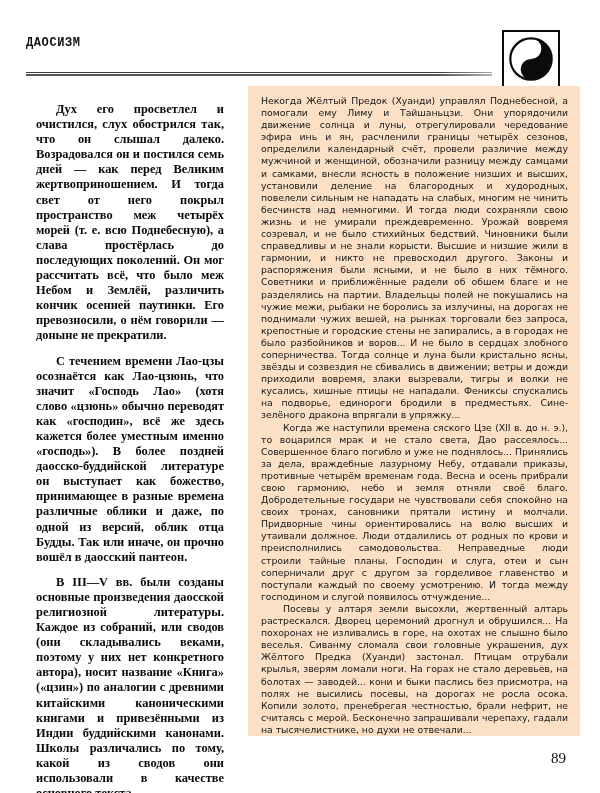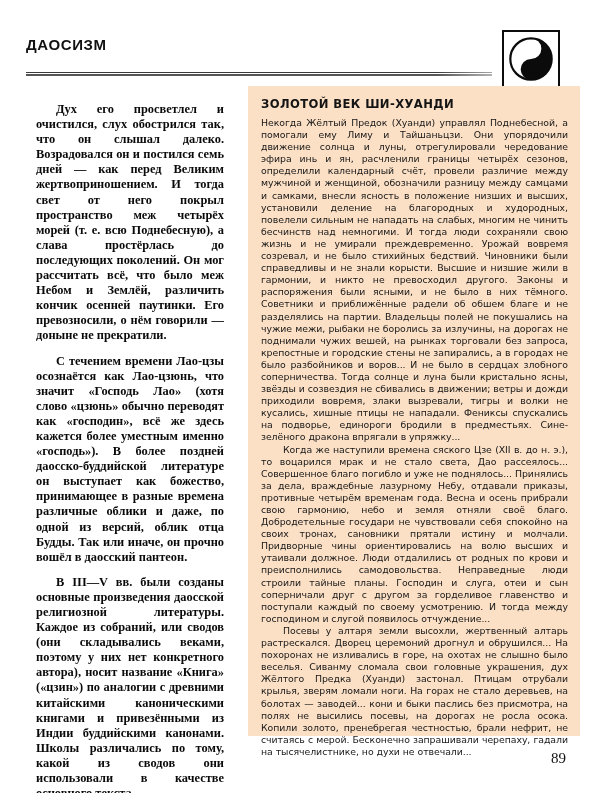--- a/index.html
+++ b/index.html
@@ -13,22 +13,22 @@
     position: relative;
     font-family: "Liberation Serif", "DejaVu Serif", serif;
     overflow: hidden;
   }
 
   
   #running-head {
     position: absolute;
     left: 26px;
     top: 36px;
-    font-family: Liberation Sans, sans-serif;
-    font-size: 15px;
+    font-family: Liberation Mono, monospace;
+    font-size: 12px;
     font-weight: 700;
     letter-spacing: 0.6px;
     color: #111111;
   }
   #head-rule {
     position: absolute;
     left: 26px;
     top: 72px;
     width: 466px;
     height: 4px;
@@ -151,20 +151,19 @@
 
 <div id="left-col">
   <p>Дух его просветлел и очистился, слух обострился так, что он слышал далеко. Возрадовался он и постился семь дней — как перед Великим жертвоприношением. И тогда свет от него покрыл пространство меж четырёх морей (т. е. всю Поднебесную), а слава простёрлась до последующих поколений. Он мог рассчитать всё, что было меж Небом и Землёй, различить кончик осенней паутинки. Его превозносили, о нём говорили — доныне не прекратили.</p>
   <p>С течением времени Лао-цзы осознаётся как Лао-цзюнь, что значит «Господь Лао» (хотя слово «цзюнь» обычно переводят как «господин», всё же здесь кажется более уместным именно «господь»). В более поздней даосско-буддийской литературе он выступает как божество, принимающее в разные времена различные облики и даже, по одной из версий, облик отца Будды. Так или иначе, он прочно вошёл в даосский пантеон.</p>
   <p>В III—V вв. были созданы основные произведения даосской религиозной литературы. Каждое из собраний, или сводов (они складывались веками, поэтому у них нет конкретного автора), носит название «Книга» («цзин») по аналогии с древними китайскими каноническими книгами и привезёнными из Индии буддийскими канонами. Школы различались по тому, какой из сводов они использовали в качестве основного текста.</p>
   <p>Первые религиозные общины поклонялись Лао-цзы и использовали в качестве молитв заклинания против болезней, напастей, нечистого духа и заповеди, предостерегающие от дурных поступков, в частности от нанесения вреда природе. Часто молитвы имели форму песнопений, их тексты передавались только от посвящённого к посвящённому, а записаны были</p>
 </div>
 
 <aside id="sidebar">
 
-  <h2 class="side-title">ЗОЛОТОЙ  ВЕК  ШИ-ХУАНДИ</h2>
   <p class="side-body">Некогда Жёлтый Предок (Хуанди) управлял Поднебесной, а помогали ему Лиму и Тайшаньцзи. Они упорядочили движение солнца и луны, отрегулировали чередование эфира инь и ян, расчленили границы четырёх сезонов, определили календарный счёт, провели различие между мужчиной и женщиной, обозначили разницу между самцами и самками, внесли ясность в положение низших и высших, установили деление на благородных и худородных, повелели сильным не нападать на слабых, многим не чинить бесчинств над немногими. И тогда люди сохраняли свою жизнь и не умирали преждевременно. Урожай вовремя созревал, и не было стихийных бедствий. Чиновники были справедливы и не знали корысти. Высшие и низшие жили в гармонии, и никто не превосходил другого. Законы и распоряжения были ясными, и не было в них тёмного. Советники и приближённые радели об обшем благе и не разделялись на партии. Владельцы полей не покушались на чужие межи, рыбаки не боролись за излучины, на дорогах не поднимали чужих вешей, на рынках торговали без запроса, крепостные и городские стены не запирались, а в городах не было разбойников и воров... И не было в сердцах злобного соперничества. Тогда солнце и луна были кристально ясны, звёзды и созвездия не сбивались в движении; ветры и дожди приходили вовремя, злаки вызревали, тигры и волки не кусались, хишные птицы не нападали. Фениксы спускались на подворье, единороги бродили в предместьях. Сине-зелёного дракона впрягали в упряжку...</p>
   <p class="side-body">Когда же наступили времена сяского Цзе (XII в. до н. э.), то воцарился мрак и не стало света, Дао рассеялось... Совершенное благо погибло и уже не поднялось... Принялись за дела, враждебные лазурному Небу, отдавали приказы, противные четырём временам года. Весна и осень прибрали свою гармонию, небо и земля отняли своё благо. Добродетельные государи не чувствовали себя спокойно на своих тронах, сановники прятали истину и молчали. Придворные чины ориентировались на волю высших и утаивали должное. Люди отдалились от родных по крови и преисполнились самодовольства. Неправедные люди строили тайные планы. Господин и слуга, отеи и сын соперничали друг с другом за горделивое главенство и поступали каждый по своему усмотрению. И тогда между господином и слугой  появилось отчуждение...</p>
   <p class="side-body">Посевы у алтаря земли высохли, жертвенный алтарь растрескался. Дворец церемоний дрогнул и обрушился... На похоронах не изливались в горе, на охотах не слышно было веселья. Сиванму сломала свои головные украшения, дух Жёлтого Предка (Хуанди) застонал. Птицам отрубали крылья, зверям ломали ноги. На горах не стало деревьев, на болотах — заводей... кони и быки паслись без присмотра, на полях не высились посевы, на дорогах не росла осока. Копили золото, пренебрегая честностью, брали нефрит, не считаясь с мерой. Бесконечно запрашивали черепаху, гадали на тысячелистнике, но духи не отвечали...</p>
 
 </aside>
 
 <div id="folio">89</div>
 
 </body></html>

